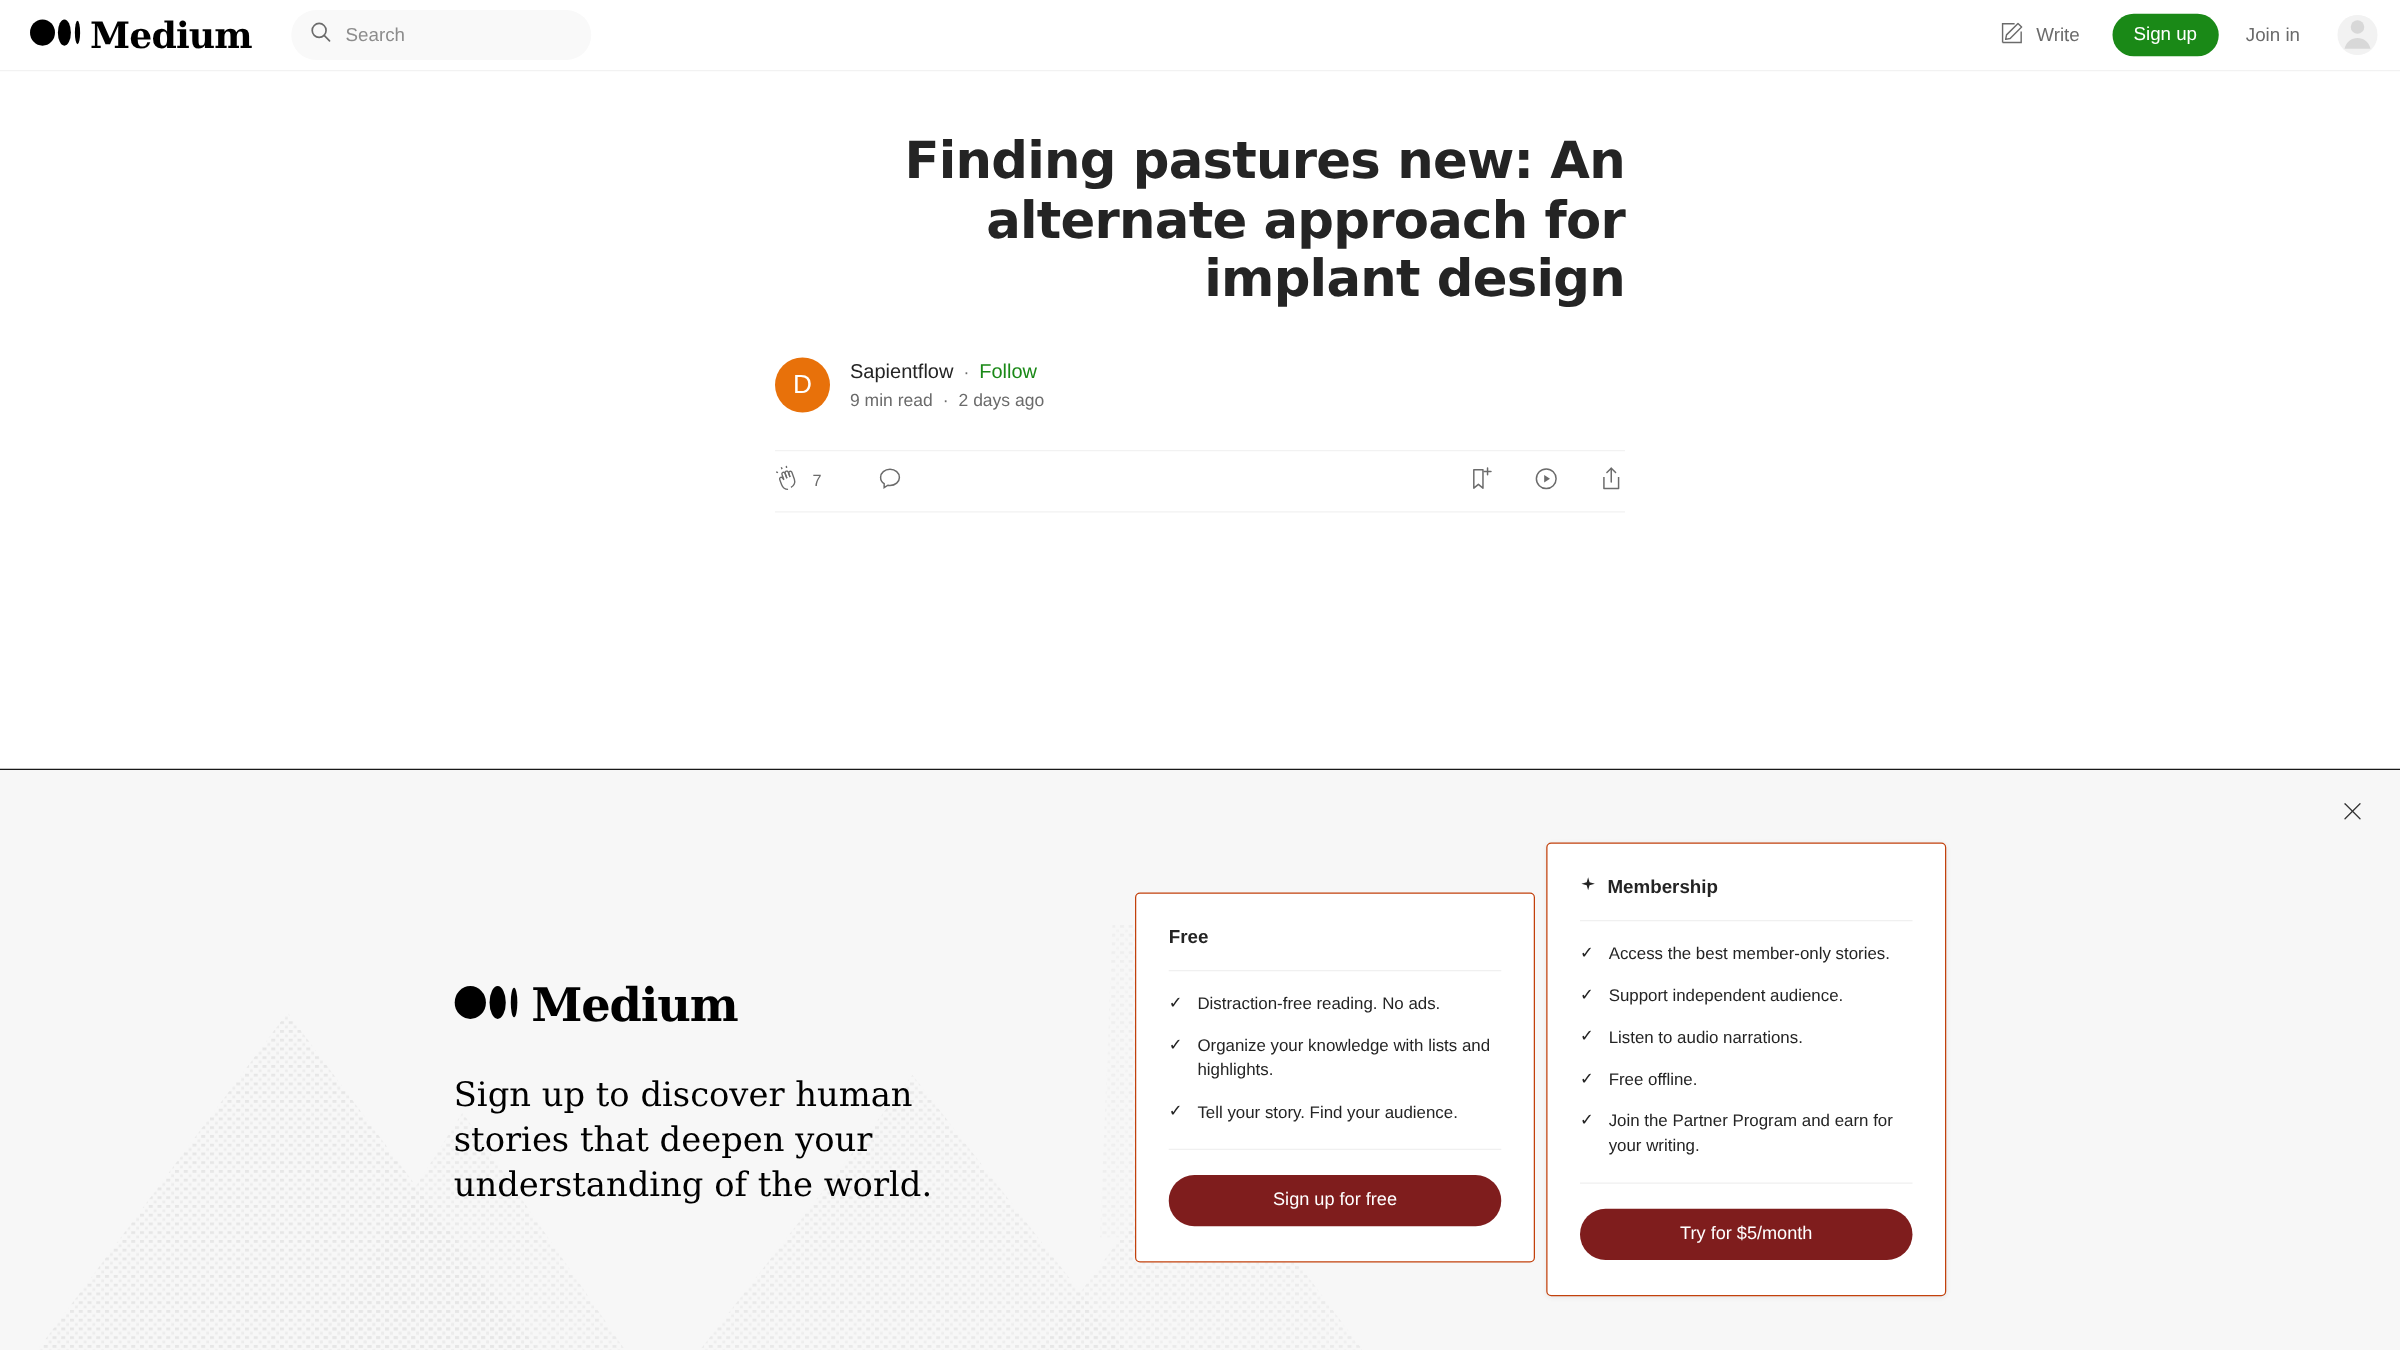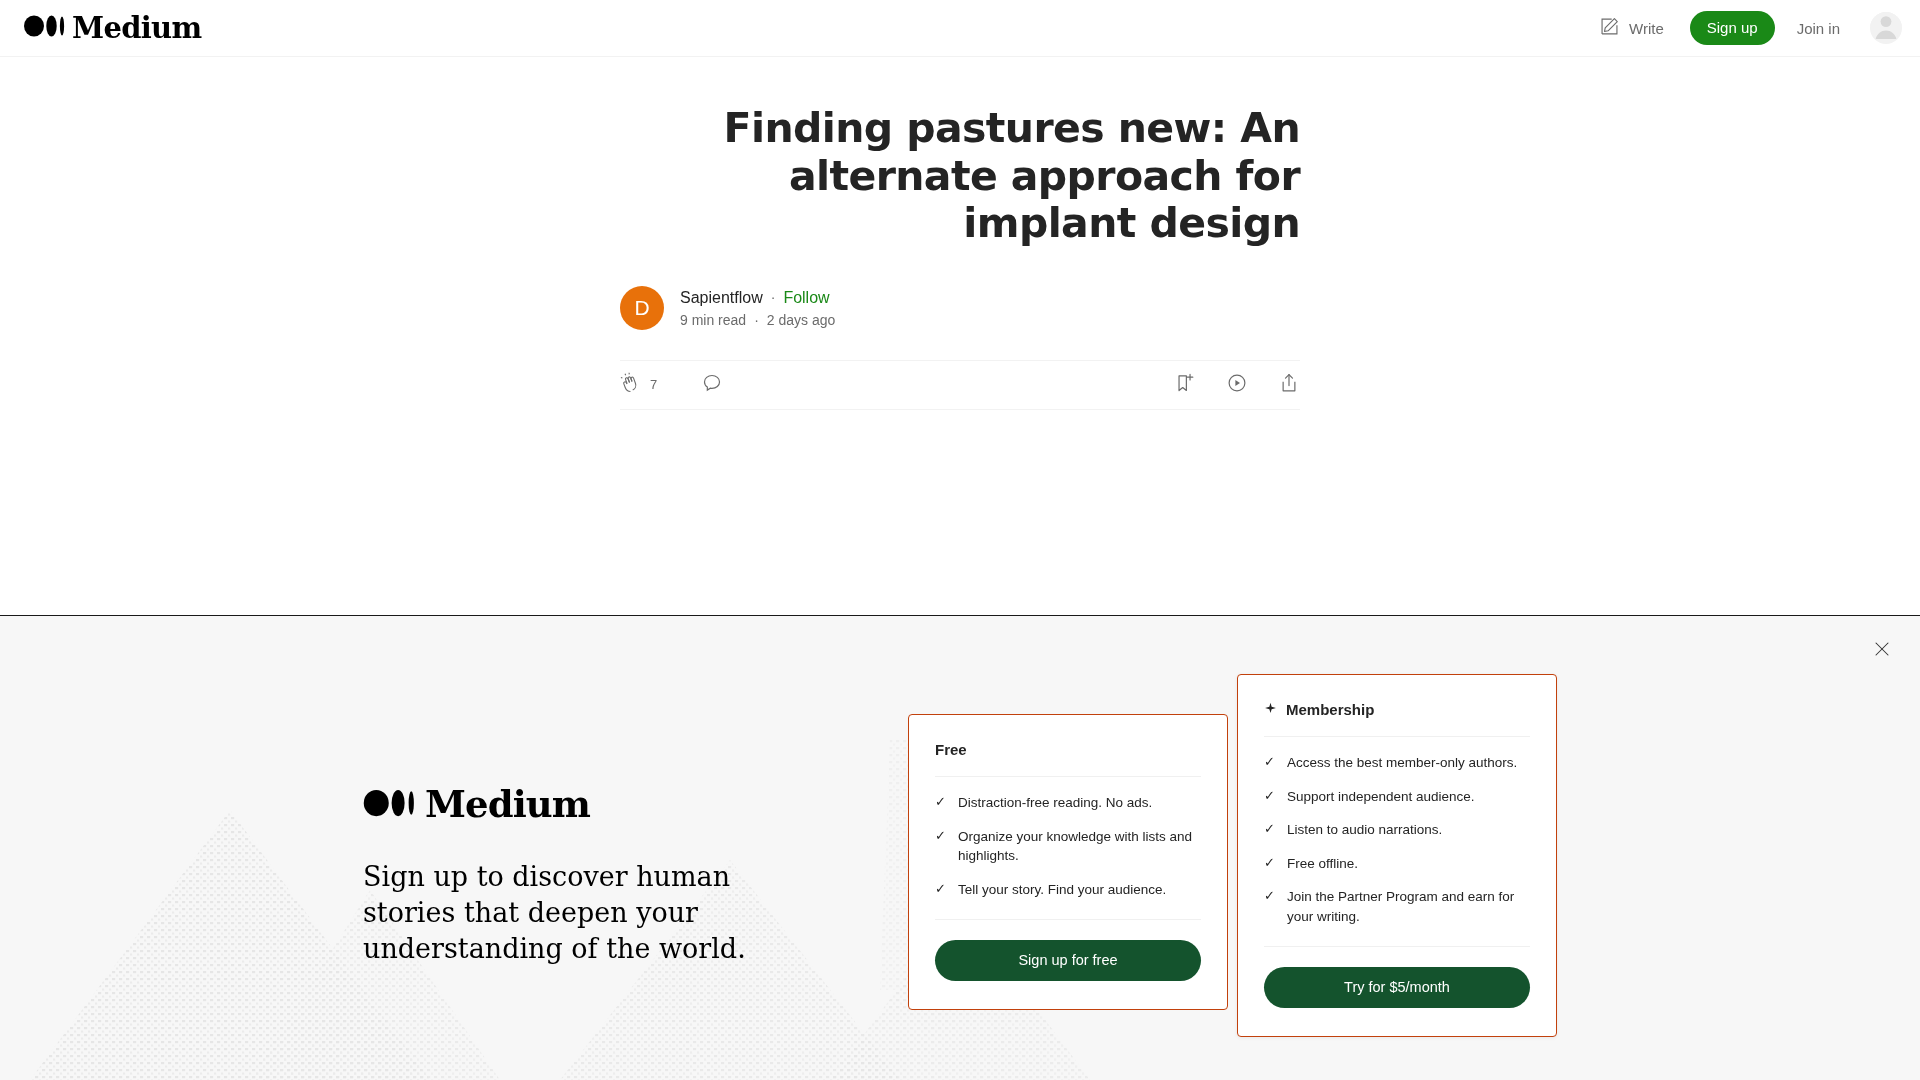--- a/index.html
+++ b/index.html
@@ -223,21 +223,21 @@
   .feat-list { list-style: none; margin-top: 16px; }
   .feat-list li {
     display: flex; align-items: flex-start; gap: 12px;
     font-size: 13.5px; line-height: 1.45; color: #242424;
     margin-top: 14px;
   }
   .feat-list li:first-child { margin-top: 0; }
   .check { flex: 0 0 auto; font-size: 13px; color: #242424; line-height: 1.45; }
   .cta-btn {
     display: block; width: 100%;
-    background: #14532d; color: #fff;
+    background: #7f1d1d; color: #fff;
     border: none; border-radius: 99px;
     font-family: "Liberation Sans", sans-serif;
     font-size: 14.5px; padding: 12px 0 13px;
     cursor: pointer; margin-top: 20px;
   }
 </style>
 </head>
 <body>
 
 <div class="header">
@@ -246,20 +246,29 @@
     <span class="logo-mark">
       <svg width="42" height="24" viewBox="0 0 42 24">
         <ellipse cx="10" cy="12" rx="10" ry="10.5" fill="#000"></ellipse>
         <ellipse cx="27.5" cy="12" rx="5.2" ry="10.5" fill="#000"></ellipse>
         <ellipse cx="38" cy="12" rx="2.1" ry="9.4" fill="#000"></ellipse>
       </svg>
     </span>
     <span class="logo-word">Medium</span>
   </div>
 
+  <div class="search-box">
+    <span class="search-icon">
+      <svg width="19" height="19" viewBox="0 0 24 24" fill="none" stroke="#6b6b6b" stroke-width="1.7">
+        <circle cx="10.5" cy="10.5" r="7"></circle>
+        <line x1="15.6" y1="15.6" x2="21" y2="21" stroke-linecap="round"></line>
+      </svg>
+    </span>
+    <input class="search-input" type="text" placeholder="Search" style="">
+  </div>
 
   <div class="header-right">
     <button class="write-btn">
       <span>
         <svg width="21" height="21" viewBox="0 0 24 24" fill="none" stroke="#6b6b6b" stroke-width="1.3">
           <path d="M3.5 20.5v-17h11"></path>
           <path d="M20.5 10.5v10h-17"></path>
           <path d="M17.6 3.1l3.3 3.3L10.4 16.9l-4.1.8.8-4.1z" stroke-linejoin="round"></path>
         </svg>
       </span>
@@ -428,21 +437,21 @@
           <svg width="13" height="13" viewBox="0 0 24 24" fill="#242424">
             <path d="M12 1.5l2.1 7.3 7.9 2.2-7.9 2.2-2.1 7.3-2.1-7.3-7.9-2.2 7.9-2.2z"></path>
           </svg>
         </span>
         <span>Membership</span>
       </div>
       <div class="card-rule"></div>
       <ul class="feat-list">
         <li>
           <span class="check">✓</span>
-          <span>Access the best member-only authors.</span>
+          <span>Access the best member-only stories.</span>
         </li>
         <li>
           <span class="check">✓</span>
           <span>Support independent audience.</span>
         </li>
         <li>
           <span class="check">✓</span>
           <span>Listen to audio narrations.</span>
         </li>
         <li>

